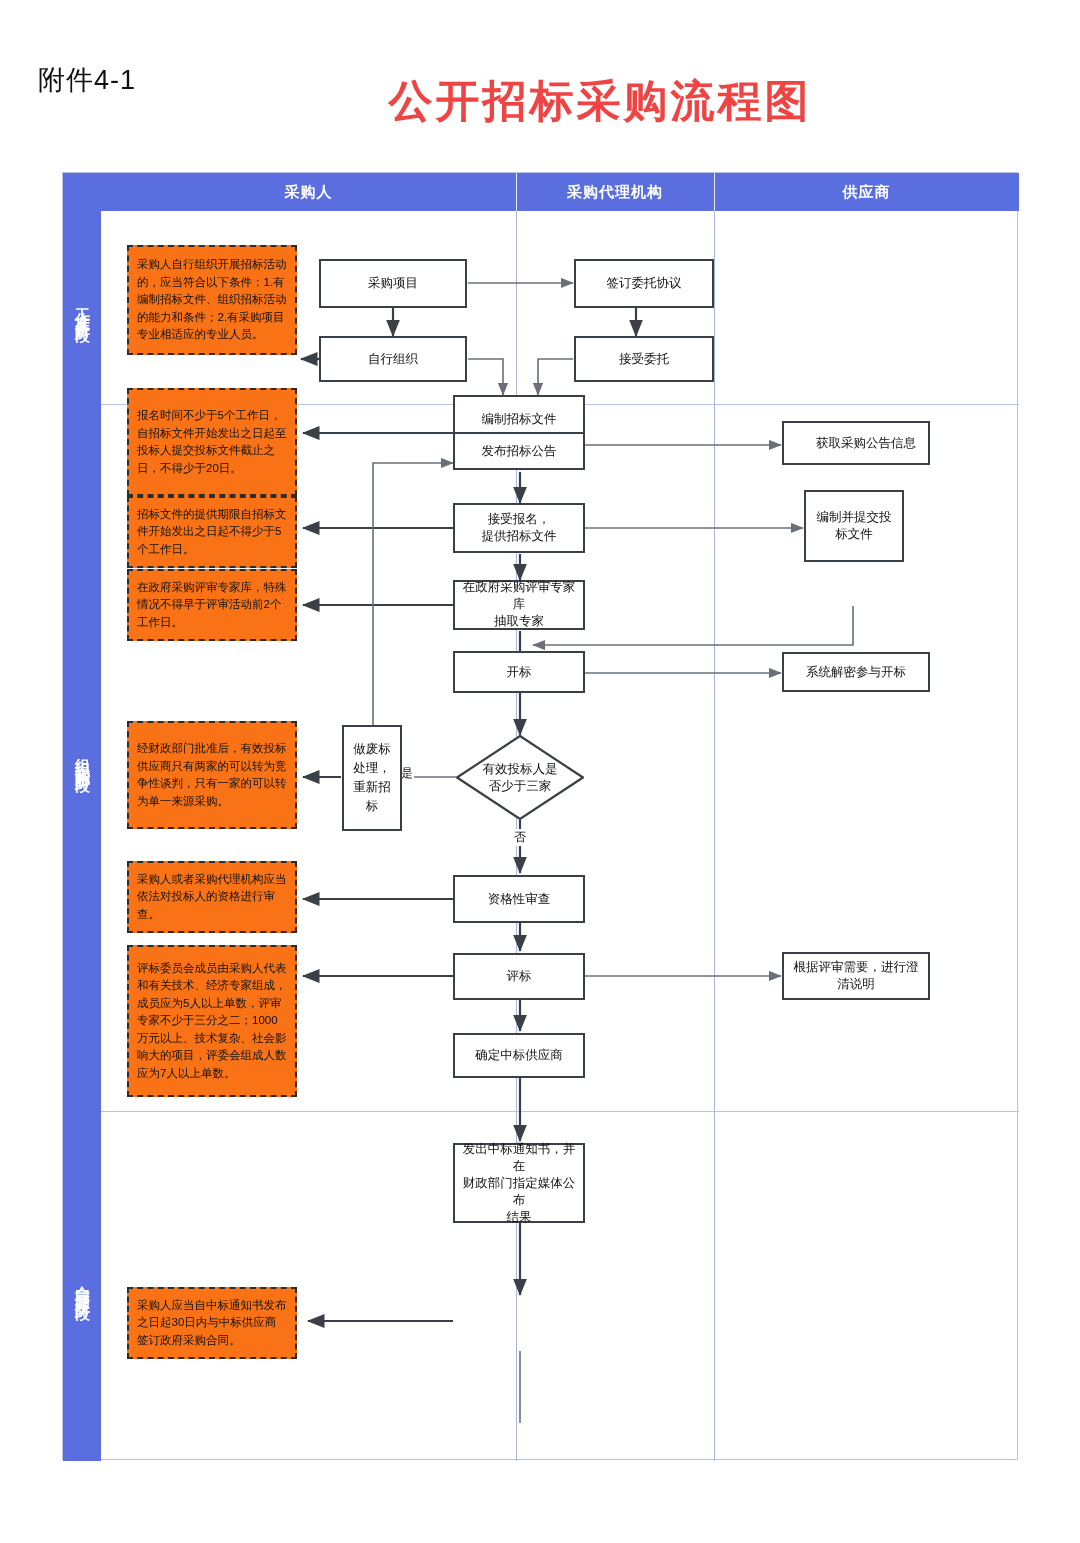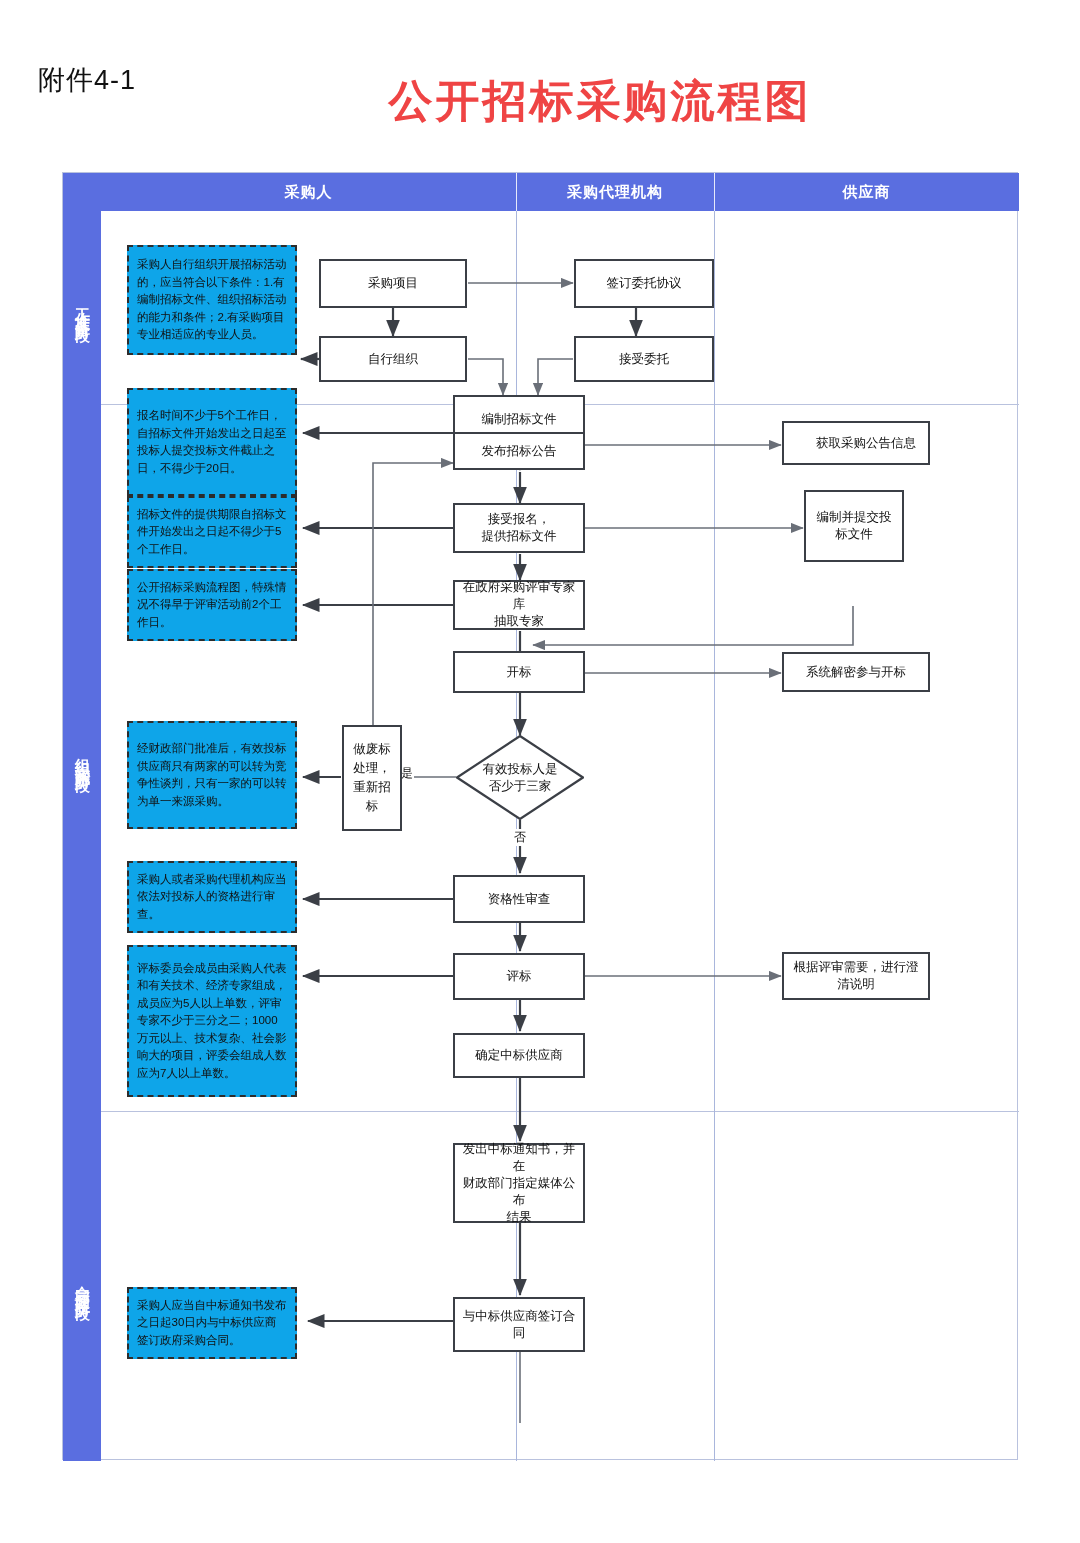--- a/index.html
+++ b/index.html
@@ -20,21 +20,21 @@
   .lane-band .vtext{position:absolute;left:0;top:0;width:100%;height:100%;display:flex;align-items:center;justify-content:center;}
   .lane-band .vtext span{writing-mode:vertical-rl;text-orientation:upright;color:#fff;font-size:15px;font-weight:bold;letter-spacing:4px;}
 
   .lane-divider{position:absolute;left:38px;width:918px;height:1px;background:#b9c2de;}
   .col-divider{position:absolute;top:38px;width:1px;background:#a9b6dc;}
 
   
   .box{position:absolute;box-sizing:border-box;border:2px solid #3b3f46;background:#ffffff;
        display:flex;align-items:center;justify-content:center;text-align:center;
        font-size:12.5px;line-height:17px;color:#111;padding:2px 4px;}
-  .note{position:absolute;box-sizing:border-box;border:2px dashed #2c2c2c;background:#0ea5e9;
+  .note{position:absolute;box-sizing:border-box;border:2px dashed #2c2c2c;background:#f97316;
         display:flex;align-items:center;font-size:11.5px;line-height:17.5px;color:#111;padding:6px 8px;text-align:left;}
   .diamond-wrap{position:absolute;}
   .diamond{position:absolute;left:0;top:0;width:100%;height:100%;}
   .diamond-label{position:absolute;left:0;top:0;width:100%;height:100%;display:flex;align-items:center;justify-content:center;text-align:center;font-size:12.5px;line-height:17px;color:#111;}
 
   .edge-label{position:absolute;font-size:12px;color:#111;background:#fff;padding:0 1px;}
 
   svg.wires{position:absolute;left:0;top:0;width:956px;height:1288px;pointer-events:none;}
 </style>
 </head>
@@ -145,21 +145,21 @@
 
       <path d="M390,1148 L245,1148" marker-end="url(#ah)"></path>
 
       <path d="M457,1178 L457,1250" stroke="#6a6f78" stroke-width="1.6"></path>
     </g>
   </svg>
 
   <div class="note" style="left:64px;top:72px;width:170px;height:110px;">采购人自行组织开展招标活动的，应当符合以下条件：1.有编制招标文件、组织招标活动的能力和条件；2.有采购项目专业相适应的专业人员。</div>
   <div class="note" style="left:64px;top:215px;width:170px;height:108px;">报名时间不少于5个工作日，自招标文件开始发出之日起至投标人提交投标文件截止之日，不得少于20日。</div>
   <div class="note" style="left:64px;top:323px;width:170px;height:72px;">招标文件的提供期限自招标文件开始发出之日起不得少于5个工作日。</div>
-  <div class="note" style="left:64px;top:396px;width:170px;height:72px;">公开招标采购流程图，特殊情况不得早于评审活动前2个工作日。</div>
+  <div class="note" style="left:64px;top:396px;width:170px;height:72px;">在政府采购评审专家库，特殊情况不得早于评审活动前2个工作日。</div>
   <div class="note" style="left:64px;top:688px;width:170px;height:72px;">采购人或者采购代理机构应当依法对投标人的资格进行审查。</div>
   <div class="note" style="left:64px;top:548px;width:170px;height:108px;">经财政部门批准后，有效投标供应商只有两家的可以转为竞争性谈判，只有一家的可以转为单一来源采购。</div>
   <div class="note" style="left:64px;top:772px;width:170px;height:152px;">评标委员会成员由采购人代表和有关技术、经济专家组成，成员应为5人以上单数，评审专家不少于三分之二；1000万元以上、技术复杂、社会影响大的项目，评委会组成人数应为7人以上单数。</div>
   <div class="note" style="left:64px;top:1114px;width:170px;height:72px;">采购人应当自中标通知书发布之日起30日内与中标供应商签订政府采购合同。</div>
 
   <div class="box" style="left:256px;top:163px;width:148px;height:46px;">自行组织</div>
   <div class="box" style="left:256px;top:86px;width:148px;height:49px;">采购项目</div>
   <div class="box" style="left:511px;top:86px;width:140px;height:49px;">签订委托协议</div>
   <div class="box" style="left:511px;top:163px;width:140px;height:46px;">接受委托</div>
   <div class="box" style="left:390px;top:222px;width:132px;height:48px;">编制招标文件</div>
@@ -196,16 +196,14 @@
   <div class="box" style="left:390px;top:702px;width:132px;height:48px;">资格性审查</div>
   <div class="box" style="left:390px;top:780px;width:132px;height:47px;">评标</div>
   <div class="box" style="left:719px;top:779px;width:148px;height:48px;white-space:pre-line;"><span>根据评审需要，进行澄
 清说明</span></div>
   <div class="box" style="left:390px;top:860px;width:132px;height:45px;">确定中标供应商</div>
 
   <div class="box" style="left:390px;top:970px;width:132px;height:80px;white-space:pre-line;"><span>发出中标通知书，并在
 财政部门指定媒体公布
 结果</span></div>
 
-  <div class="box" style="left:390px;top:1124px;width:132px;height:55px;white-space:pre-line;"><span>与中标供应商签订合
-同</span></div>
 
 </div>
 
 </body></html>

